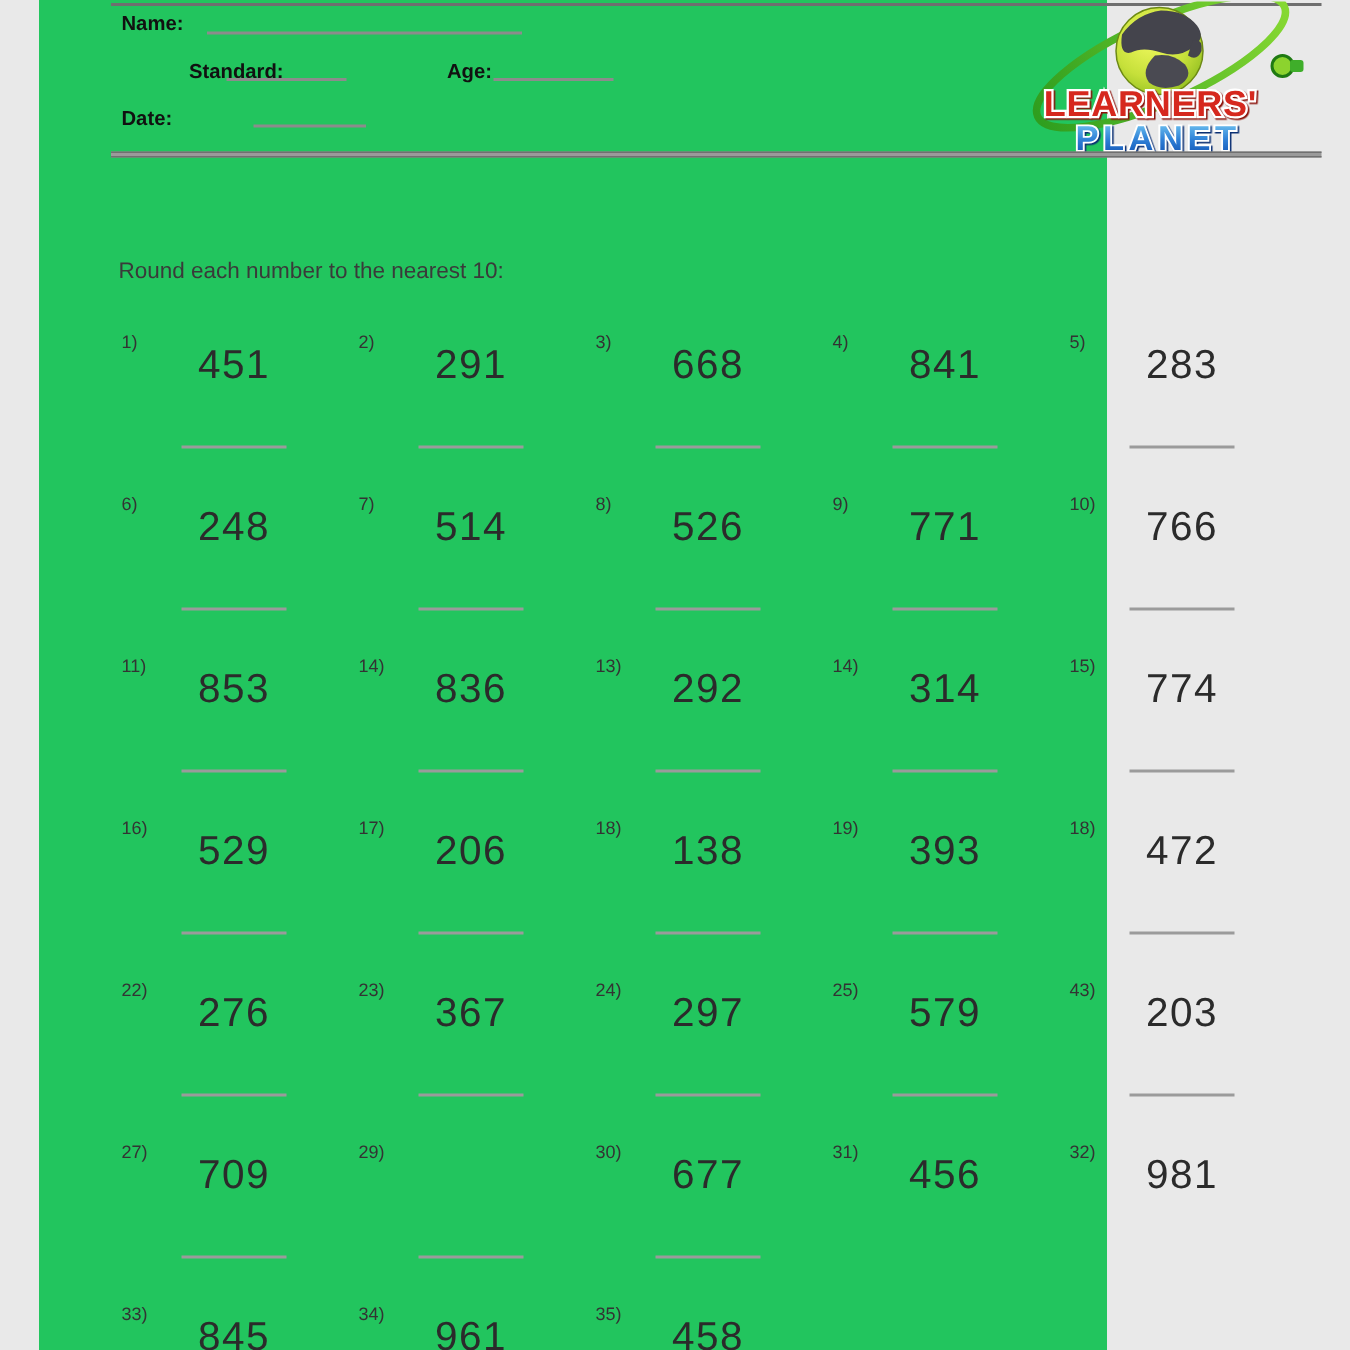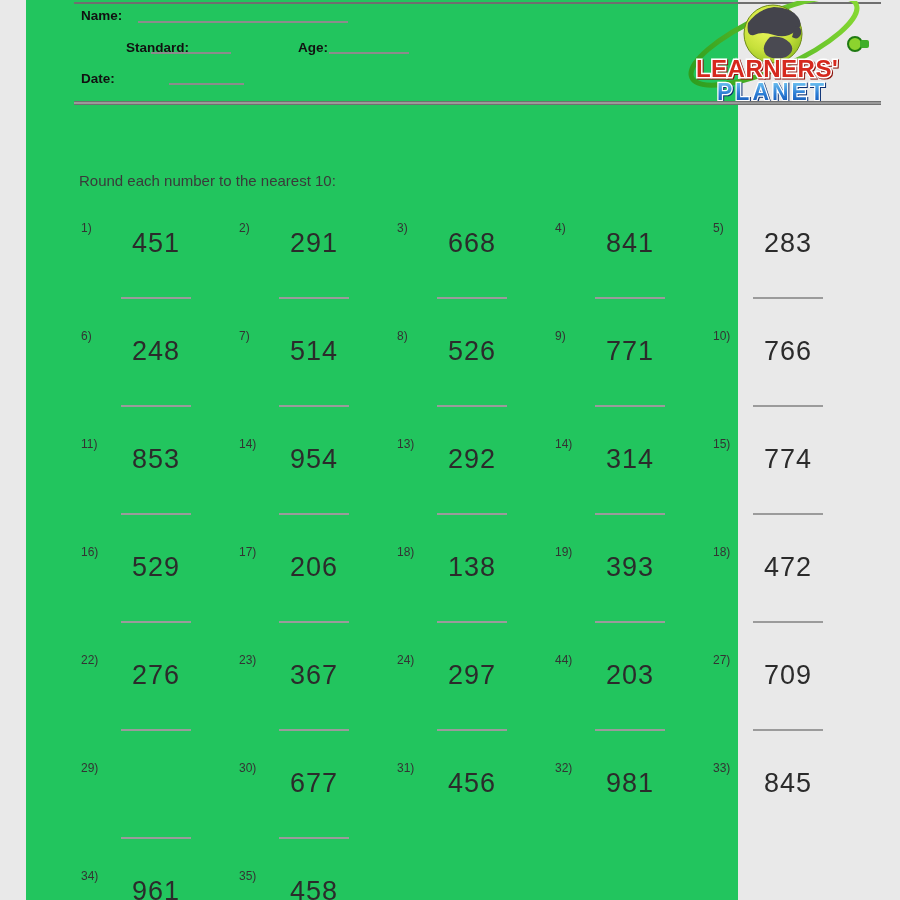--- a/index.html
+++ b/index.html
@@ -157,21 +157,21 @@
   </div>
 
   <div class="cell">
     <span class="plabel">11)</span>
     <div class="pnum">853</div>
     <div class="blank"></div>
   </div>
 
   <div class="cell">
     <span class="plabel">14)</span>
-    <div class="pnum">954</div>
+    <div class="pnum">836</div>
     <div class="blank"></div>
   </div>
 
   <div class="cell">
     <span class="plabel">13)</span>
     <div class="pnum">292</div>
     <div class="blank"></div>
   </div>
 
   <div class="cell">
@@ -228,23 +228,28 @@
     <div class="pnum">367</div>
     <div class="blank"></div>
   </div>
 
   <div class="cell">
     <span class="plabel">24)</span>
     <div class="pnum">297</div>
     <div class="blank"></div>
   </div>
 
-
-  <div class="cell">
-    <span class="plabel">44)</span>
+  <div class="cell">
+    <span class="plabel">25)</span>
+    <div class="pnum">579</div>
+    <div class="blank"></div>
+  </div>
+
+  <div class="cell">
+    <span class="plabel">43)</span>
     <div class="pnum">203</div>
     <div class="blank"></div>
   </div>
 
   <div class="cell">
     <span class="plabel">27)</span>
     <div class="pnum">709</div>
     <div class="blank"></div>
   </div>
 

